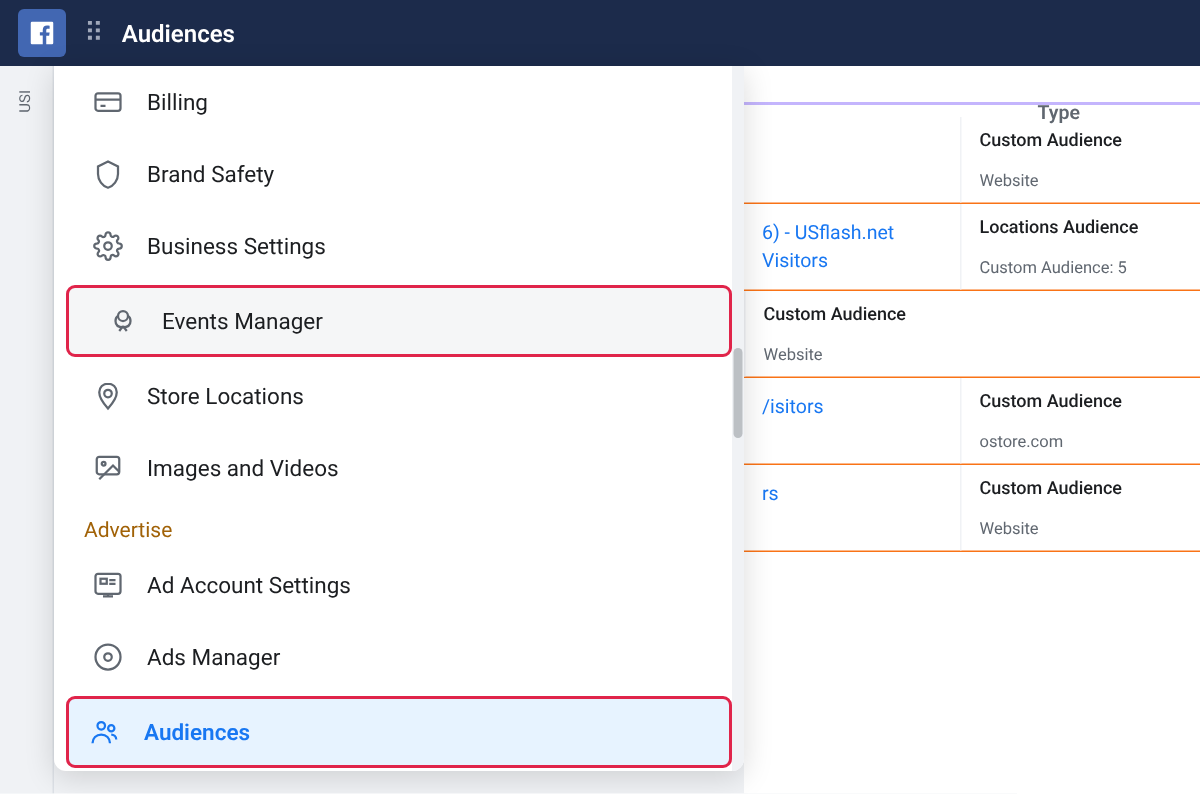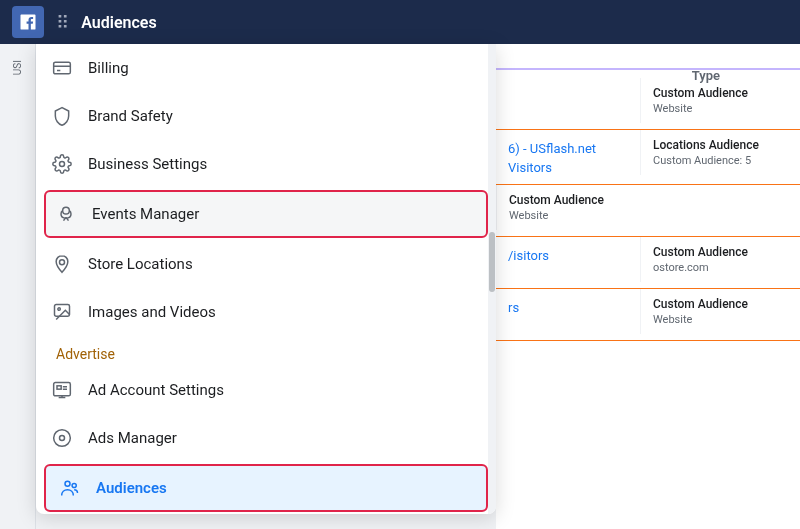--- a/index.html
+++ b/index.html
@@ -78,33 +78,33 @@
       background: white;
       box-shadow: 0 4px 20px rgba(0,0,0,0.15);
       z-index: 100;
       border-radius: 0 0 8px 8px;
       overflow: hidden;
     }
 
     .menu-item {
       display: flex;
       align-items: center;
-      padding: 12px 14px;
+      padding: 12px 24px;
       cursor: pointer;
       gap: 14px;
       font-size: 15px;
       color: #1c1e21;
       transition: background 0.1s;
     }
     .menu-item.highlighted {
       background: #f5f6f7;
       border: 2px solid #e0244a;
       border-radius: 6px;
       margin: 2px 8px;
-      padding: 10px 8px;
+      padding: 10px 24px;
     }
     .menu-item.active-blue {
       background: #e7f3ff;
       border: 2px solid #e0244a;
       border-radius: 6px;
       margin: 2px 8px;
       padding: 10px 12px;
       color: #1877f2;
       font-weight: 600;
     }
@@ -203,21 +203,21 @@
       color: #1c1e21;
       border-left: 1px solid #f0f2f5;
     }
     .row-type-title {
       font-weight: 500;
       color: #1c1e21;
     }
     .row-type-sub {
       color: #606770;
       font-size: 11px;
-      margin-top: 2px;
+      margin-top: 14px;
     }
 
     
     .watermark {
       position: absolute;
       bottom: 8px;
       right: 12px;
       font-size: 22px;
       font-weight: 900;
       color: #e8a020;

